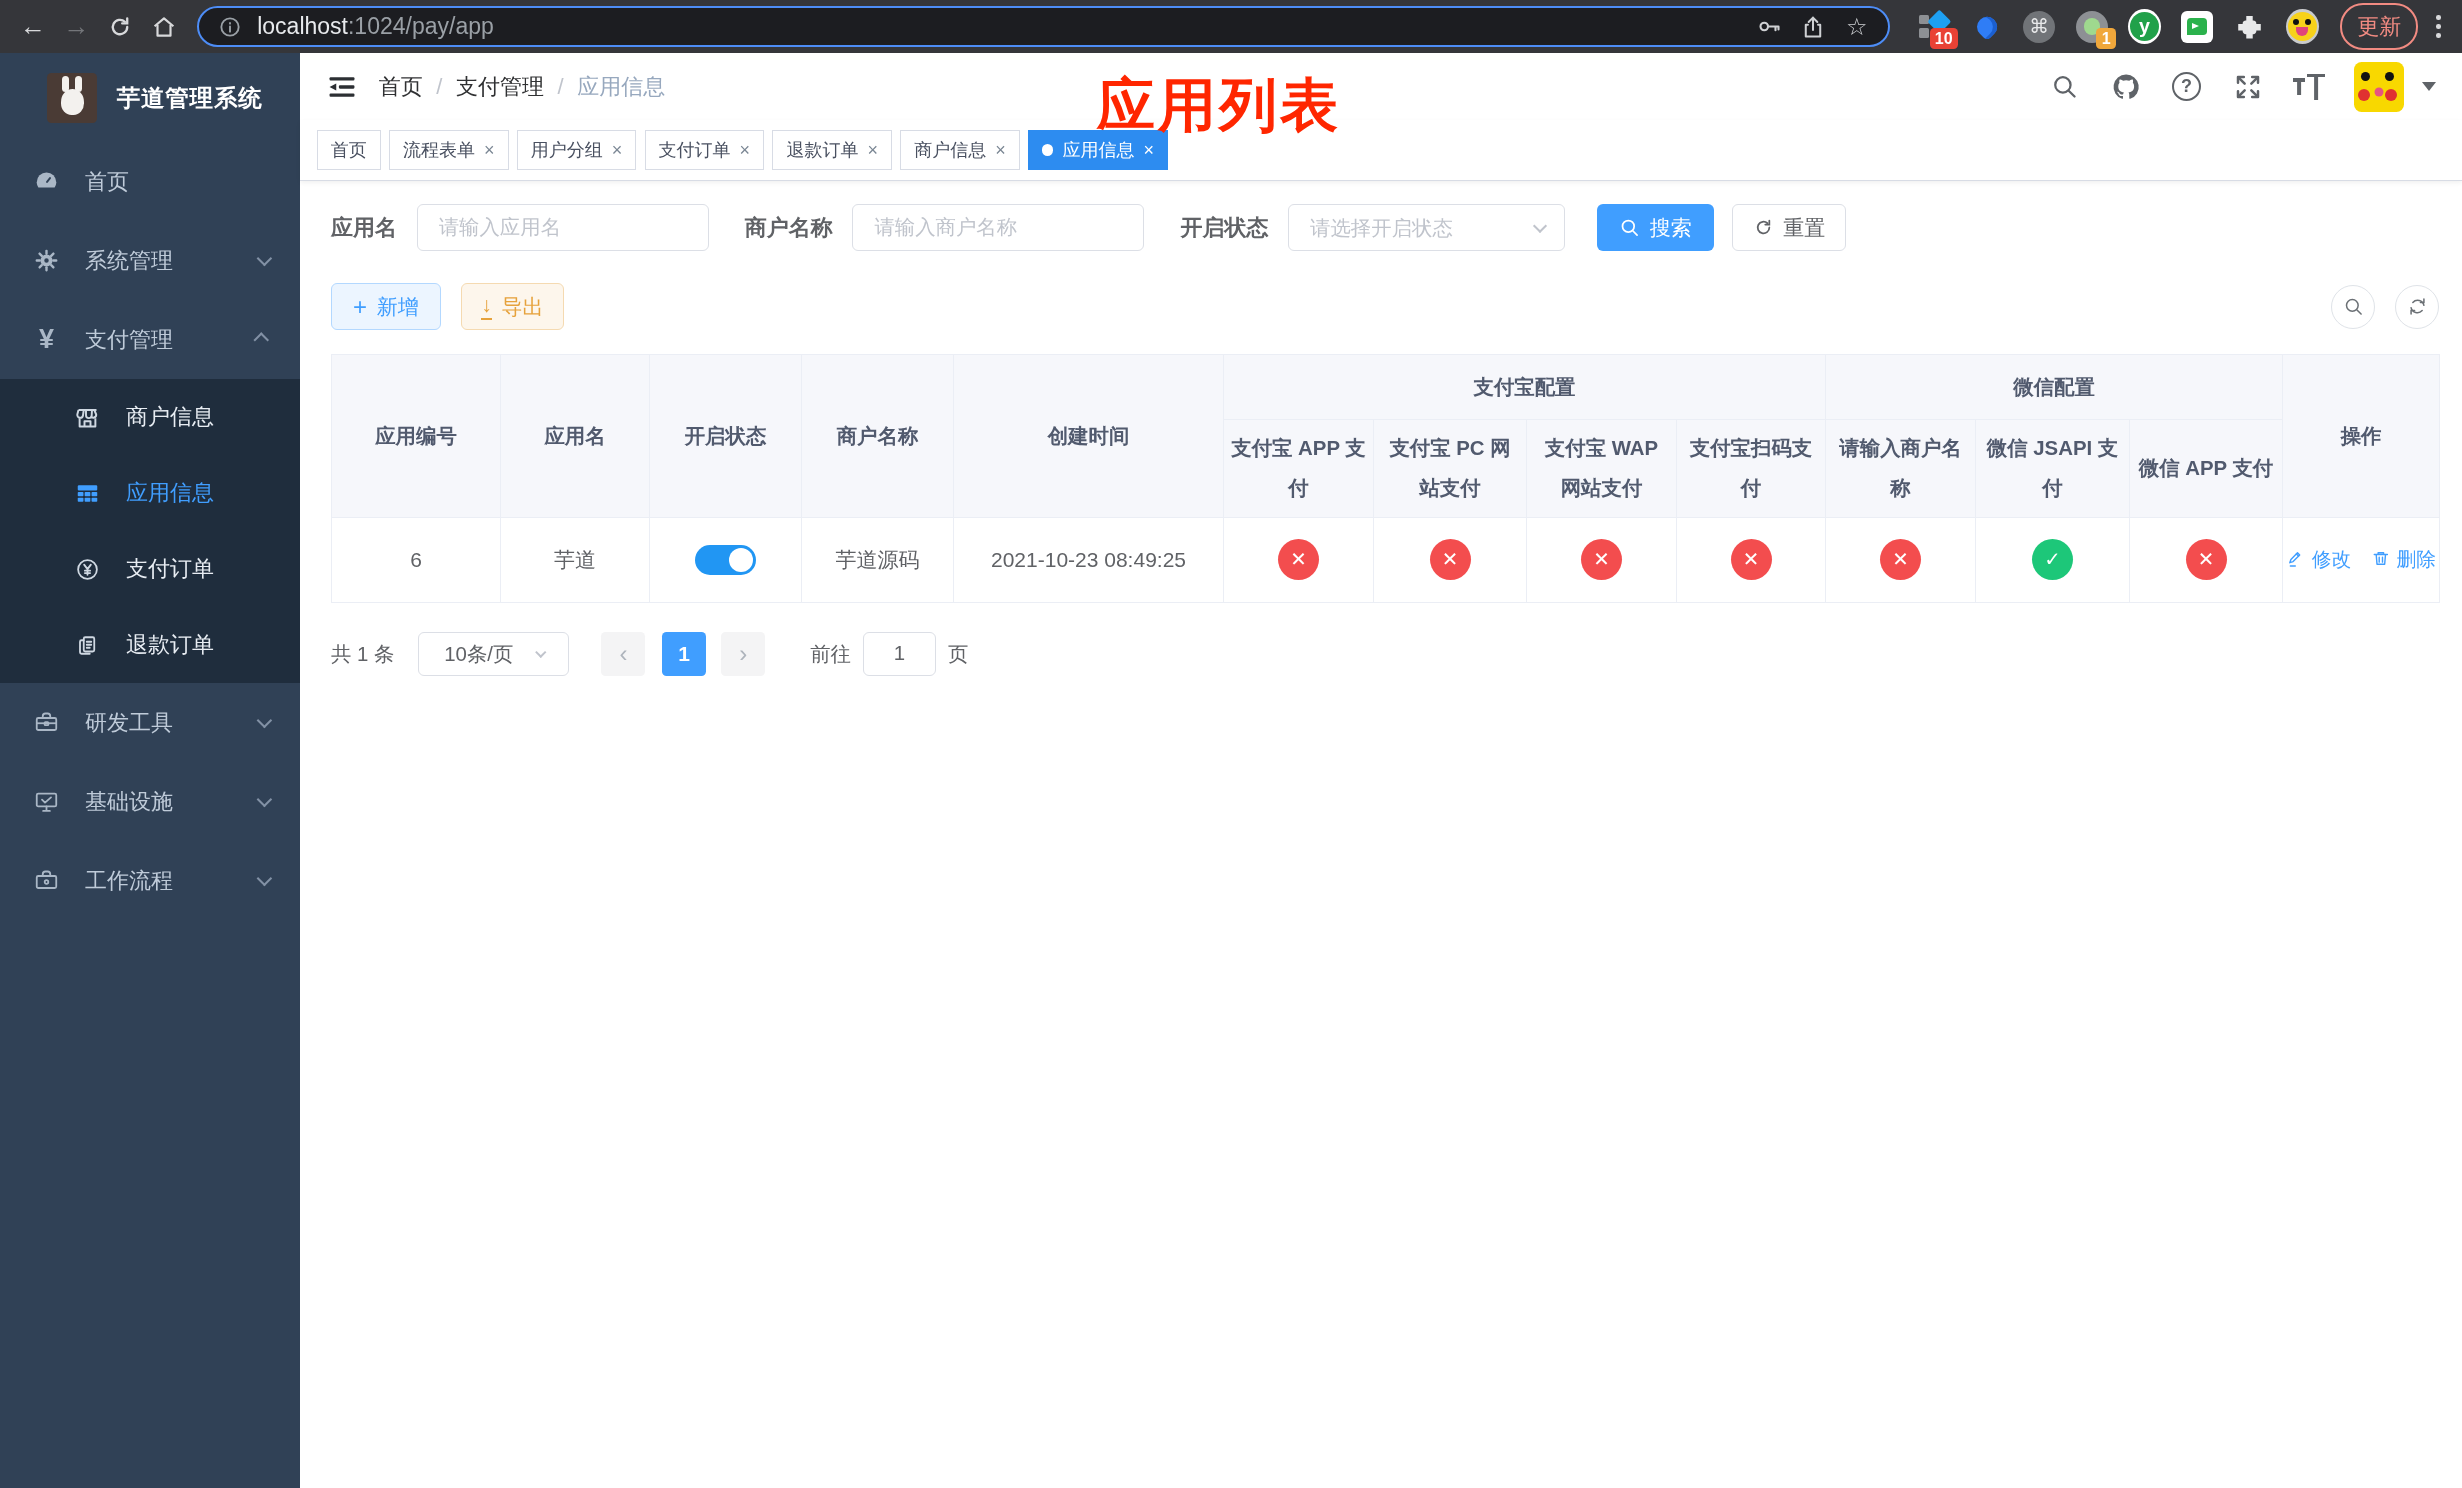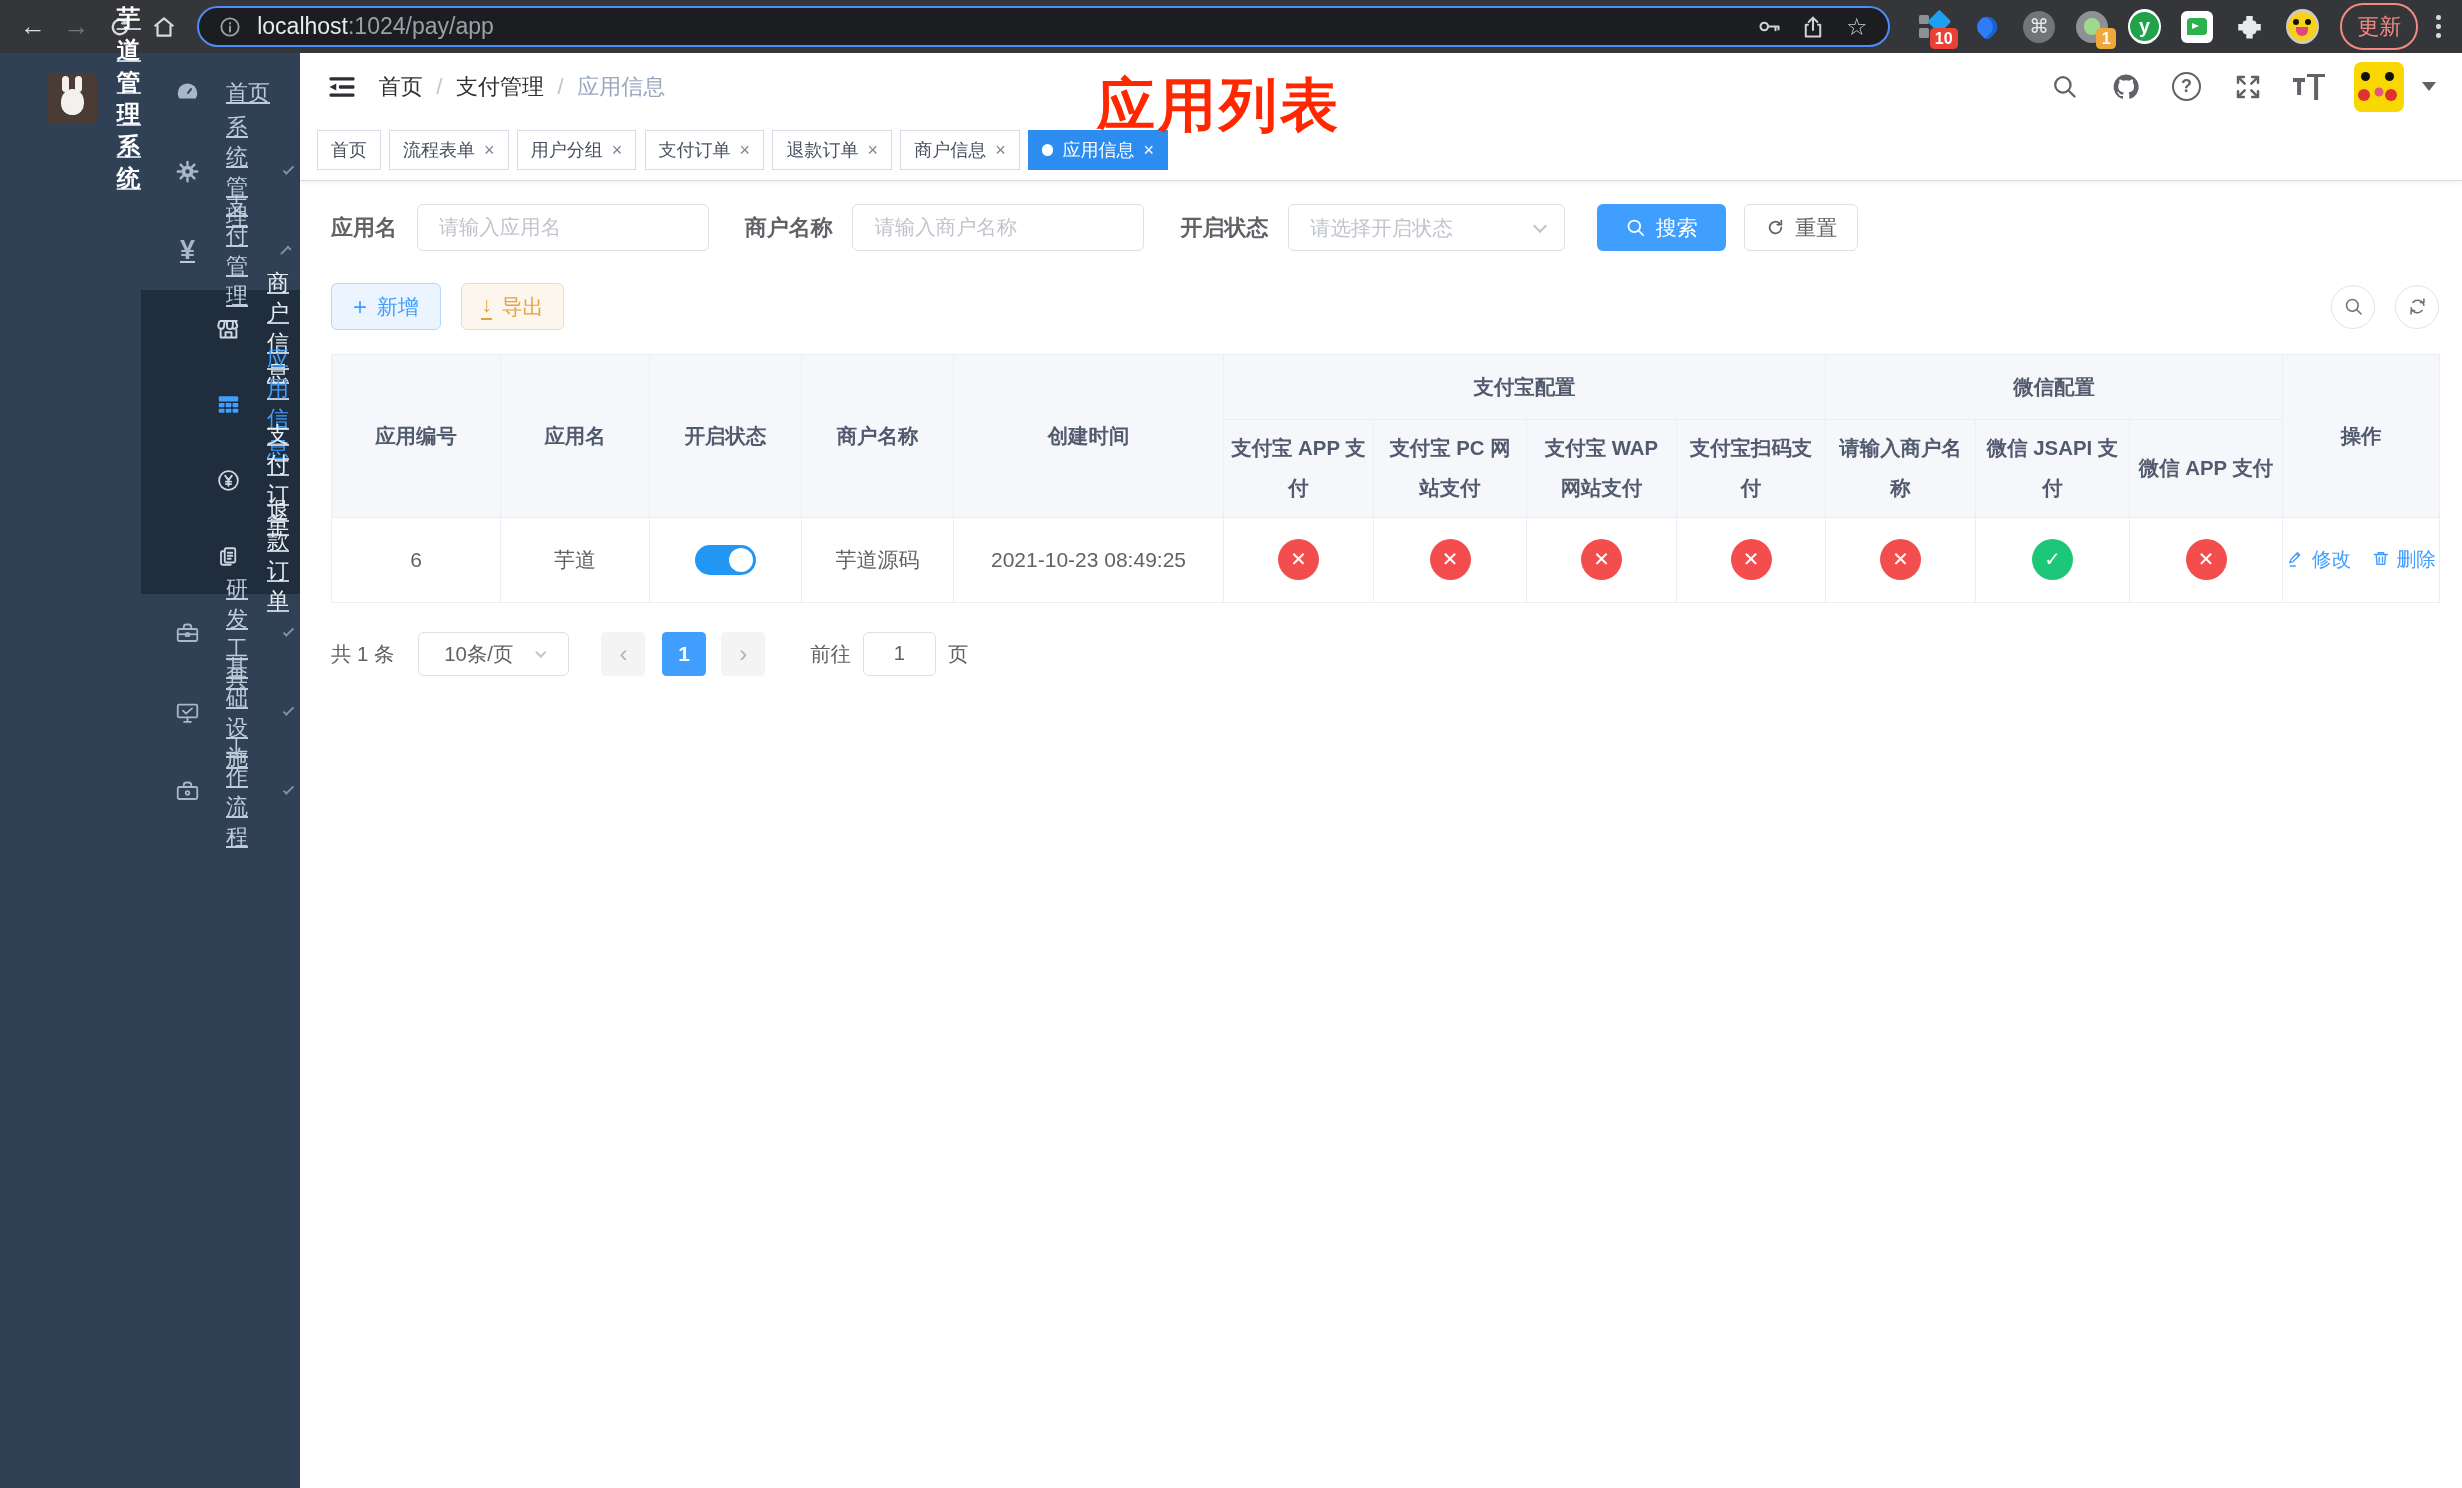--- a/index.html
+++ b/index.html
@@ -39,21 +39,21 @@
   .emoji-face { width:35px; height:35px; border-radius:50%; background:#c9cbcd; display:flex; align-items:center; justify-content:center; }
   .emoji-face .face { width:29px; height:29px; border-radius:50%; background:#f7d21a; position:relative; }
   .face::before { content:''; position:absolute; left:5.3px; top:6.8px; width:6px; height:6px; border-radius:50%; background:#111; box-shadow:12px 0 0 #111; }
   .face::after { content:''; position:absolute; left:8.3px; top:15px; width:12px; height:9px; border-radius:0 0 12px 12px; background:#e0457b; }
   .update-pill { border:2.3px solid #f28b82; color:#f28b82; font-size:22px; padding:6.8px 15px; border-radius:23px; margin:0 6px 0 3px; cursor:pointer; white-space:nowrap; }
   .kebab { display:flex; flex-direction:column; gap:4.5px; padding:0 7.6px; cursor:pointer; }
   .kebab i { width:4.5px; height:4.5px; border-radius:50%; background:#d8d9db; display:block; }
 
   
   .app { display:flex; height:1436px; }
-  .sidebar { width:300px; background:#304156; color:#bfcbd9; flex-shrink:0; display:flex; flex-direction:row;text-decoration:underline; }
+  .sidebar { width:300px; background:#304156; color:#bfcbd9; flex-shrink:0; display:flex; flex-direction:column; }
   .logo-row { height:89px; display:flex; align-items:center; padding-left:47px; gap:19.7px; }
   .logo-img { width:50px; height:50px; border-radius:4.5px; background:#4a3b35; position:relative; overflow:hidden; flex-shrink:0; }
   .logo-img::before { content:''; position:absolute; left:13.6px; top:16.7px; width:23px; height:26px; border-radius:50% 50% 45% 45%; background:#f3f1ee; }
   .logo-img::after { content:''; position:absolute; left:15px; top:3px; width:6.8px; height:16.7px; border-radius:4.5px; background:#f3f1ee; box-shadow:13px 0 0 #f3f1ee; }
   .logo-title { color:#fff; font-size:23.5px; font-weight:700; letter-spacing:0.8px; }
   .menu { flex:1; }
   .m-item { height:79px; display:flex; align-items:center; padding:0 32px; gap:24px; font-size:22px; cursor:pointer; }
   .m-item .ic { width:29px; height:29px; display:flex; align-items:center; justify-content:center; color:#aab7c6; flex-shrink:0; }
   .yen-g { font-size:27px; font-weight:700; color:#c7d1dc; line-height:1; }
   .chev { width:10.6px; height:10.6px; border-right:2.3px solid #8291a5; border-bottom:2.3px solid #8291a5; margin-left:auto; transform:rotate(45deg) translateY(-3px); }
@@ -102,21 +102,21 @@
   .field { display:flex; align-items:center; }
   .field + .field { margin-left:36px; }
   .field label { font-size:22px; font-weight:700; color:#606266; margin-right:19.7px; white-space:nowrap; }
   .inp { width:292px; height:47px; border:1.5px solid #dcdfe6; border-radius:6px; padding:0 21px; font-size:20.4px; color:#606266;
     font-family:inherit; outline:none; background:#fff; }
   .inp::placeholder { color:#c0c4cc; }
   .sel { width:277px; height:47px; border:1.5px solid #dcdfe6; border-radius:6px; padding:0 21px; display:flex; align-items:center; cursor:pointer; }
   .sel .ph { color:#c0c4cc; font-size:20.4px; flex:1; }
   .sel .sc { width:9.8px; height:9.8px; border-right:2.3px solid #c0c4cc; border-bottom:2.3px solid #c0c4cc; transform:rotate(45deg) translateY(-3px); }
   .btn { height:47px; border-radius:6px; font-size:21px; display:inline-flex; align-items:center; justify-content:center; gap:9.8px; cursor:pointer; border:1.5px solid transparent; white-space:nowrap; }
-  .btn-search { background:#409eff; color:#fff; padding:0 27px; margin-left:32px; }
+  .btn-search { background:#409eff; color:#fff; padding:0 21px; margin-left:32px; }
   .btn-reset { background:#fff; color:#606266; border-color:#dcdfe6; padding:0 19.7px; margin-left:18px; }
   .btn-add { background:#ecf5ff; color:#409eff; border-color:#b3d8ff; padding:0 21px; }
   .btn-export { background:#fdf6ec; color:#e6a23c; border-color:#f5dab1; padding:0 19.7px; margin-left:19.7px; }
   .dl-ic { position:relative; font-size:21px; line-height:1; padding-bottom:3px; border-bottom:2.3px solid currentColor; }
   .plus-ic { font-size:24px; line-height:1; }
   .action-row { display:flex; align-items:center; margin-top:32px; }
   .tool-circles { margin-left:auto; display:flex; gap:19.7px; }
   .circle-btn { width:44px; height:44px; border-radius:50%; border:1.5px solid #dfe3e8; color:#6b7075;
     display:flex; align-items:center; justify-content:center; cursor:pointer; background:#fff; font-size:23px; }
 

